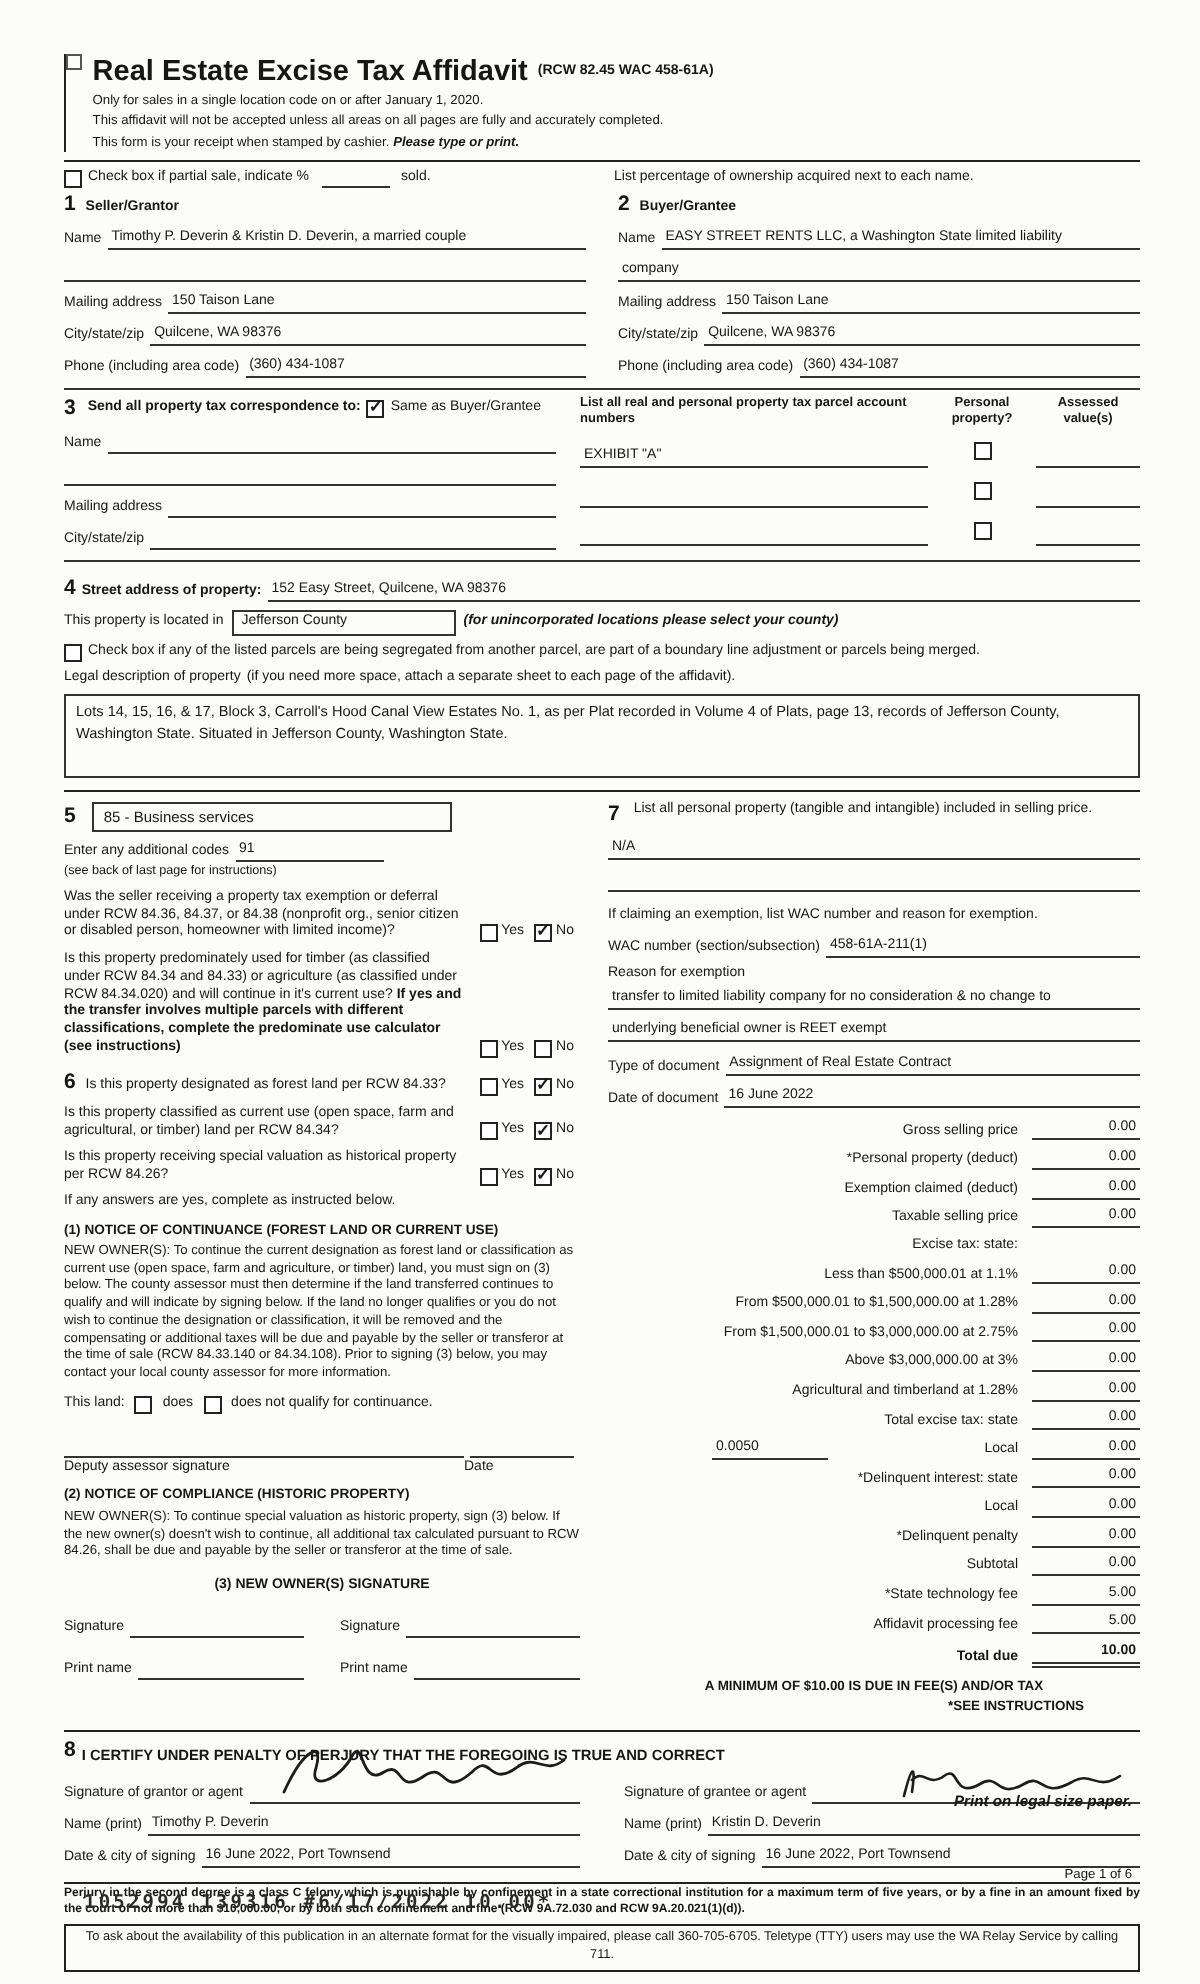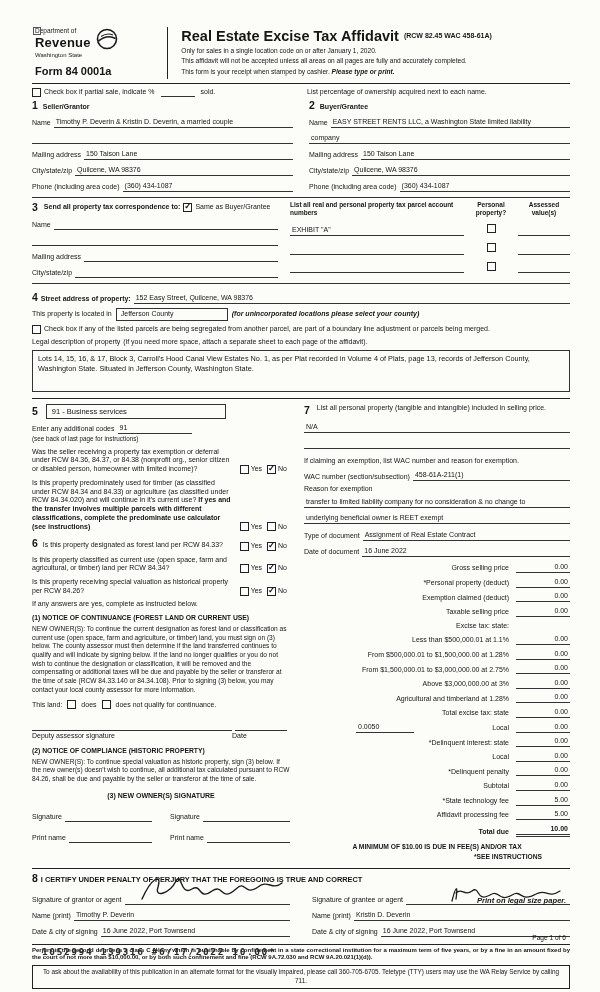--- a/index.html
+++ b/index.html
@@ -100,37 +100,20 @@
          font-size:9.5px;font-weight:bold;letter-spacing:1.6px;color:#2a2a2a;}
   svg{display:block;}
 </style>
 </head>
 <body>
 
 <div class="page">
   <div class="corner-mark"></div>
 
   <header class="hdr">
-    <div class="hdr-left">
-      <div class="dept-row">
-        <div class="dept-text">
-          <div class="dept1">Department of</div>
-          <div class="dept2">Revenue</div>
-          <div class="dept3">Washington State</div>
-        </div>
-        <span>
-          <svg width="24" height="24" viewBox="0 0 24 24">
-            <circle cx="12" cy="12" r="9.5" fill="none" stroke="#1a1a1a" stroke-width="1.6"></circle>
-            <path d="M3.5 14 q 9 -7 17 -2.5" fill="none" stroke="#1a1a1a" stroke-width="1.6"></path>
-            <path d="M6 9.5 q 6 -4 12 -1.5" fill="none" stroke="#1a1a1a" stroke-width="1.1"></path>
-          </svg>
-        </span>
-      </div>
-      <div class="form-no">Form 84 0001a</div>
-    </div>
     <div class="vrule"></div>
     <div class="hdr-right">
       <div class="title-row">
         <span class="title">Real Estate Excise Tax Affidavit</span>
         <span class="rcw">(RCW 82.45 WAC 458-61A)</span>
       </div>
       <div class="note">Only for sales in a single location code on or after January 1, 2020.</div>
       <div class="note">This affidavit will not be accepted unless all areas on all pages are fully and accurately completed.</div>
       <div class="note">
         <span>This form is your receipt when stamped by cashier.</span>
@@ -276,21 +259,21 @@
       <span>Legal description of property</span>
       <span style="margin-left:3px;">(if you need more space, attach a separate sheet to each page of the affidavit).</span>
     </div>
     <div class="legal-box">Lots 14, 15, 16, &amp; 17, Block 3, Carroll's Hood Canal View Estates No. 1, as per Plat recorded in Volume 4 of Plats, page 13, records of Jefferson County, Washington State. Situated in Jefferson County, Washington State.</div>
   </section>
 
   <section class="main-cols">
     <div class="left-col">
       <div style="display:flex;align-items:center;gap:5px;">
         <span class="sec-num">5</span>
-        <span class="code-box"><span>91 - Business services</span></span>
+        <span class="code-box"><span>85 - Business services</span></span>
       </div>
       <div class="frow" style="margin-top:5px;">
         <span class="flabel">Enter any additional codes</span>
         <span class="fill" style="max-width:70px;"><span class="fval">91</span></span>
       </div>
       <div class="small-note">(see back of last page for instructions)</div>
 
       <div class="q">
         <span class="qtext">Was the seller receiving a property tax exemption or deferral under RCW 84.36, 84.37, or 84.38 (nonprofit org., senior citizen or disabled person, homeowner with limited income)?</span>
         <span class="yn">

